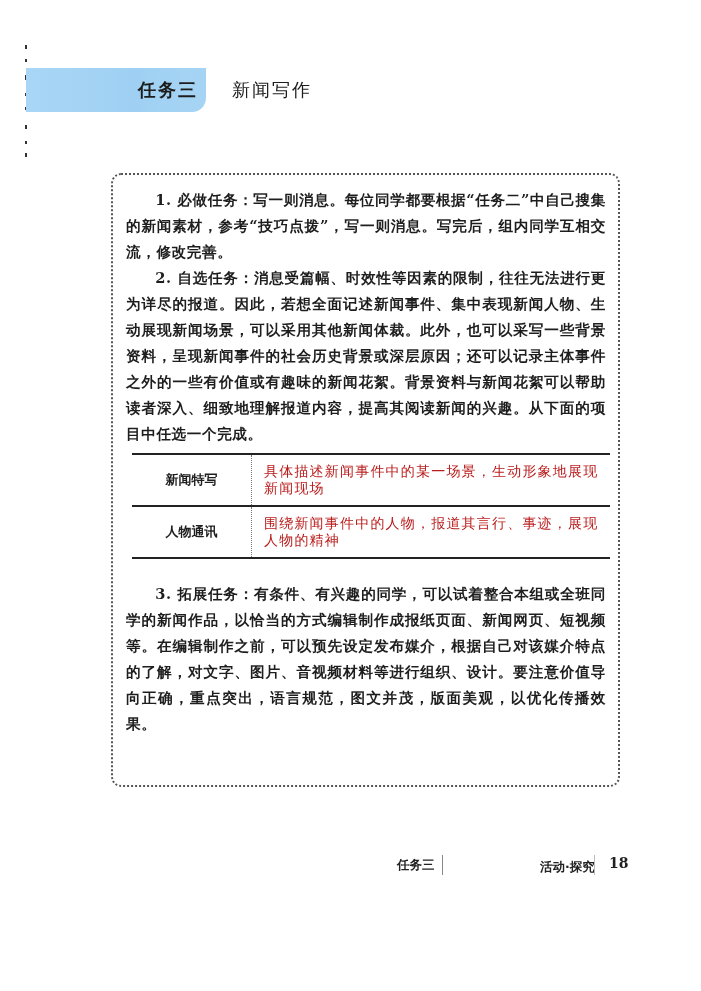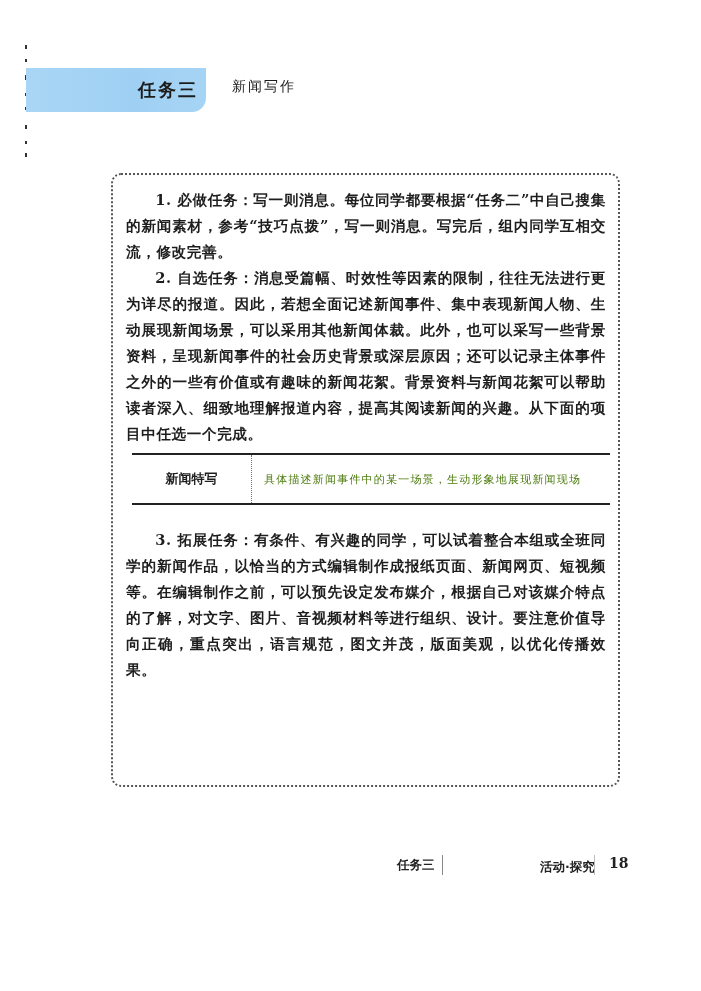--- a/index.html
+++ b/index.html
@@ -46,21 +46,21 @@
       font-size: 18px;
       font-weight: bold;
       letter-spacing: 2px;
       color: #1c1c1c;
       font-family: "DejaVu Sans", "Liberation Sans", sans-serif;
     }
     .header-title {
       position: absolute;
       left: 232px;
       top: 78px;
-      font-size: 14px;
+      font-size: 18px;
       letter-spacing: 2px;
       color: #1c1c1c;
       font-family: Liberation Mono, monospace;
     }
     
     .task-box {
       position: absolute;
       left: 111px;
       top: 173px;
       width: 509px;
@@ -106,25 +106,25 @@
       width: 119px;
       text-align: center;
       font-family: "DejaVu Sans", "Liberation Sans", sans-serif;
       font-size: 13px;
       font-weight: bold;
       border-right: 1px dotted #777;
       height: 48px;
     }
     .genre-table td.desc {
       padding: 8px 10px 8px 12px;
-      font-size: 11px;
+      font-size: 14px;
       line-height: 17px;
       letter-spacing: 1.2px;
       font-weight: normal;
-      color: #4d7c0f;
+      color: #b91c1c;
     }
     
     .footer {
       position: absolute;
       top: 853px;
       left: 0;
       width: 701px;
       height: 24px;
       font-family: "DejaVu Sans", "Liberation Sans", sans-serif;
       font-size: 12.5px;
@@ -191,20 +191,24 @@
 <div class="content">
   <p>1. 必做任务：写一则消息。每位同学都要根据“任务二”中自己搜集的新闻素材，参考“技巧点拨”，写一则消息。写完后，组内同学互相交流，修改完善。</p>
   <p>2. 自选任务：消息受篇幅、时效性等因素的限制，往往无法进行更为详尽的报道。因此，若想全面记述新闻事件、集中表现新闻人物、生动展现新闻场景，可以采用其他新闻体裁。此外，也可以采写一些背景资料，呈现新闻事件的社会历史背景或深层原因；还可以记录主体事件之外的一些有价值或有趣味的新闻花絮。背景资料与新闻花絮可以帮助读者深入、细致地理解报道内容，提高其阅读新闻的兴趣。从下面的项目中任选一个完成。</p>
 
   <table class="genre-table">
     <tbody>
         <tr>
       <td class="name">新闻特写</td>
       <td class="desc">具体描述新闻事件中的某一场景，生动形象地展现新闻现场</td>
     </tr>
+    <tr>
+      <td class="name">人物通讯</td>
+      <td class="desc">围绕新闻事件中的人物，报道其言行、事迹，展现人物的精神</td>
+    </tr>
   </tbody>
     </table>
 
   <p>3. 拓展任务：有条件、有兴趣的同学，可以试着整合本组或全班同学的新闻作品，以恰当的方式编辑制作成报纸页面、新闻网页、短视频等。在编辑制作之前，可以预先设定发布媒介，根据自己对该媒介特点的了解，对文字、图片、音视频材料等进行组织、设计。要注意价值导向正确，重点突出，语言规范，图文并茂，版面美观，以优化传播效果。</p>
 </div>
 
 <div class="footer">
   <span class="footer-task">任务三</span>
   <span class="footer-sep1"></span>
   <span class="footer-section">活动·探究</span>

